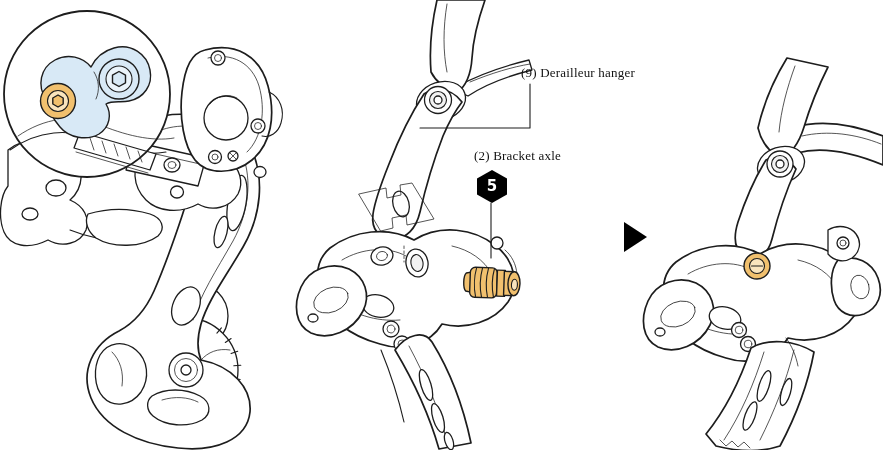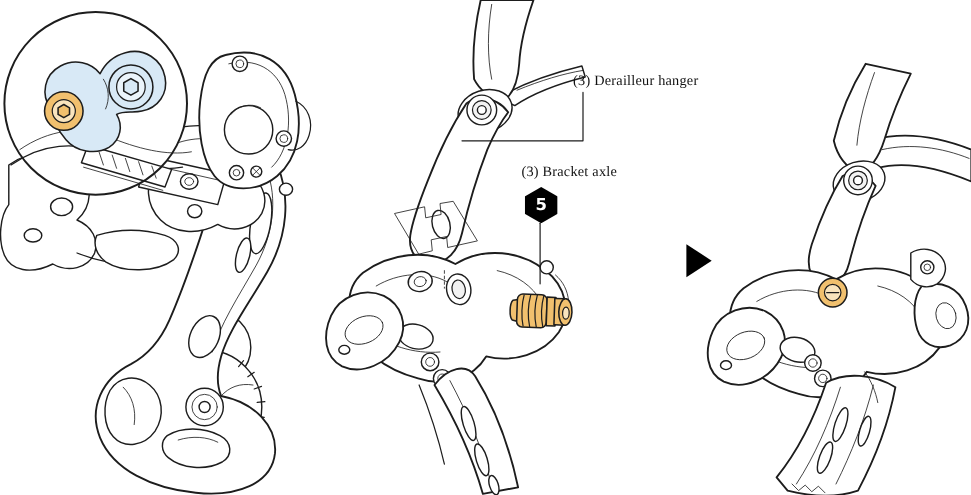--- a/index.html
+++ b/index.html
@@ -187,22 +187,22 @@
     <path class="t" d="M764,352 C754,384 741,414 724,440"></path>
     <path class="t" d="M794,350 C786,382 774,412 760,440"></path>
     <ellipse class="o" cx="764" cy="386" rx="5" ry="16" transform="rotate(18 764 386)"></ellipse>
     <ellipse class="o" cx="750" cy="416" rx="5" ry="15" transform="rotate(20 750 416)"></ellipse>
     <ellipse class="o" cx="786" cy="392" rx="4.5" ry="14" transform="rotate(16 786 392)"></ellipse>
     <path class="t" d="M720,440 l6,6 l6,-5 l6,6 l6,-5 l6,6"></path>
     <path class="t" d="M786,338 C792,346 796,356 798,366"></path>
   </g>
 </svg>
 
-<div class="callout-label" style="left:521px;top:65px;">(3) Derailleur hanger</div>
-<div class="callout-label" style="left:474px;top:148px;">(3) Bracket axle</div>
+<div class="callout-label" style="left:521px;top:65px;">(9) Derailleur hanger</div>
+<div class="callout-label" style="left:474px;top:148px;">(2) Bracket axle</div>
 
 <div class="hex-badge">
   <span>5</span>
 </div>
 
 <div class="next-arrow"></div>
 
 </div>
 
 </body></html>

